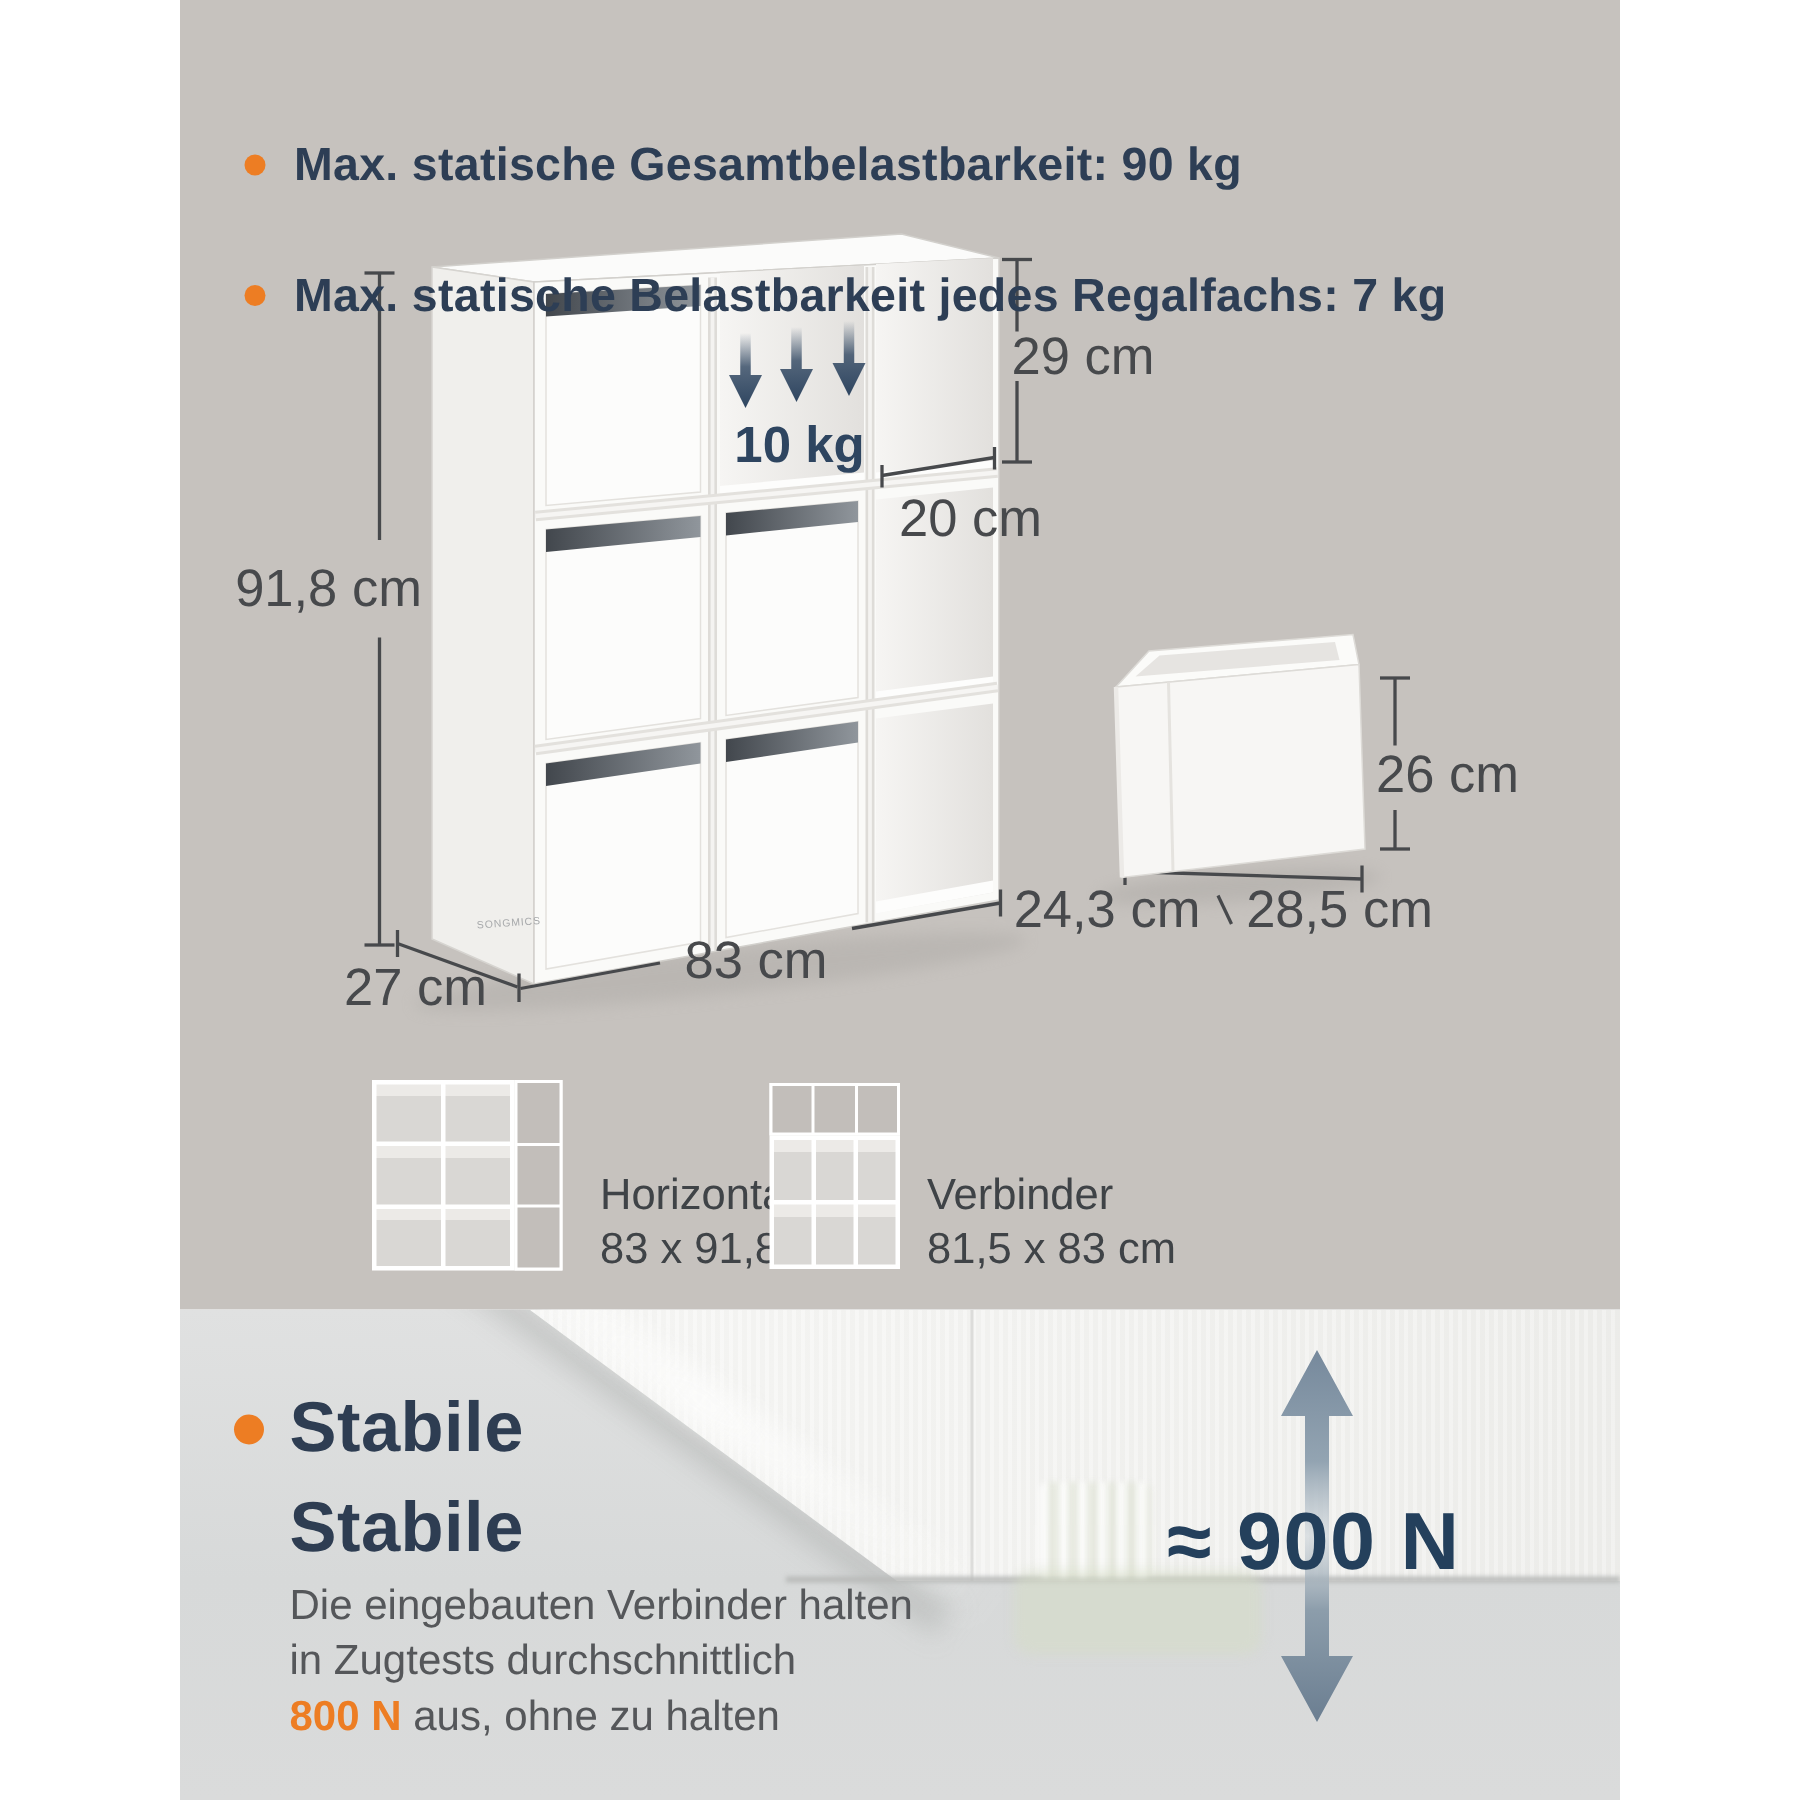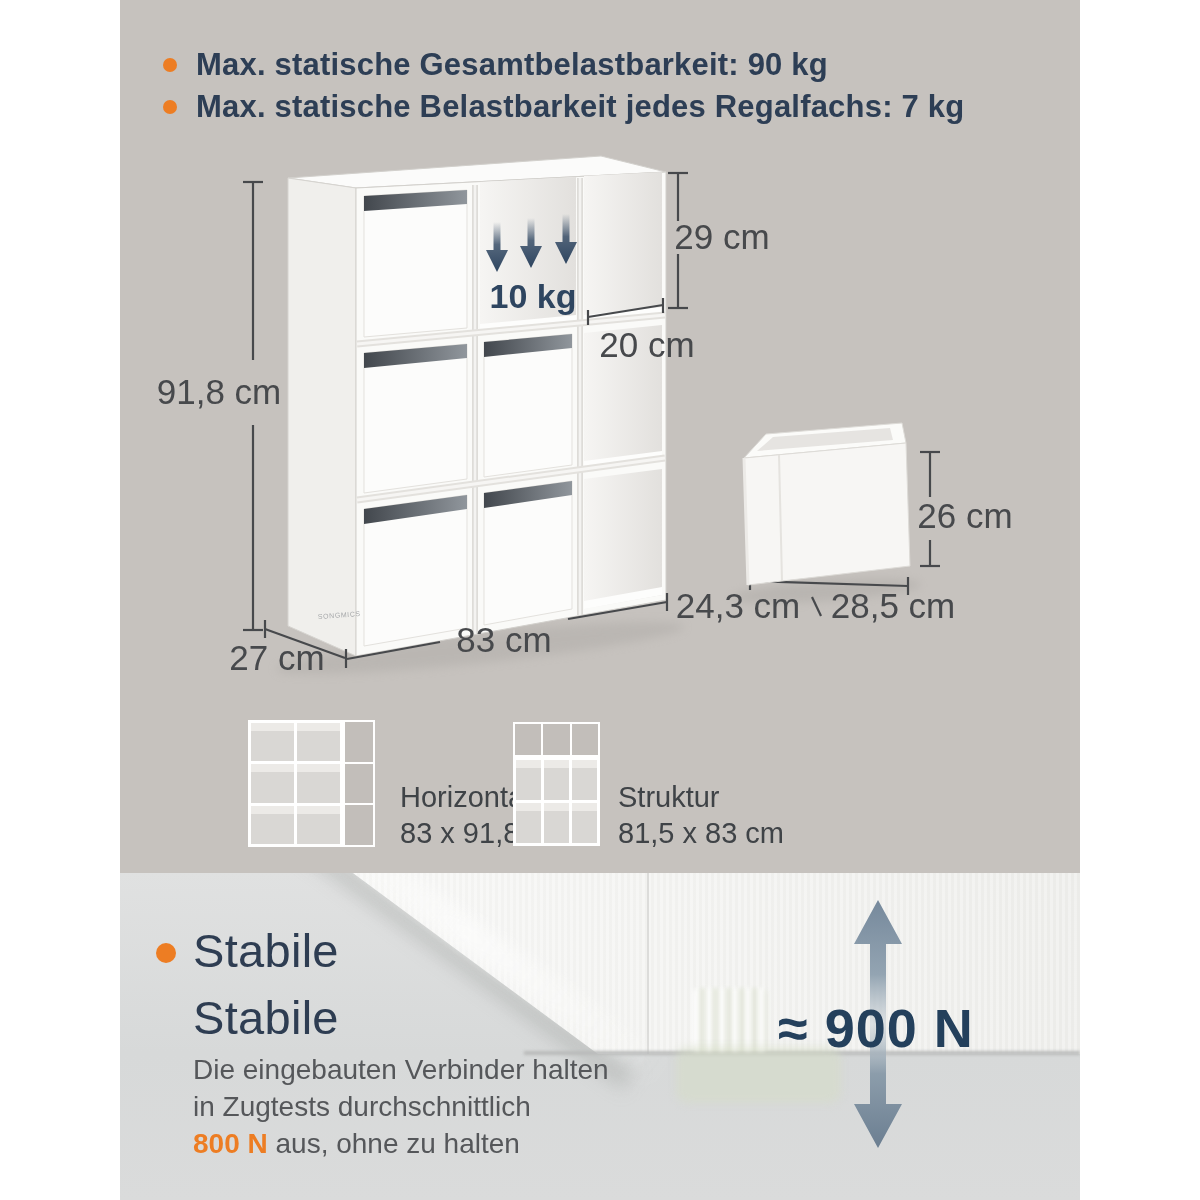--- a/index.html
+++ b/index.html
@@ -3,21 +3,21 @@
 <meta charset="utf-8">
 <style>
   html,body{margin:0;padding:0;background:#fff;}
   .page{position:relative;width:1200px;height:1200px;background:#ffffff;overflow:hidden;
         font-family:"Liberation Sans",sans-serif;}
   .content{position:absolute;left:120px;top:0;width:960px;height:1200px;}
 
   
   .hero{position:absolute;left:0;top:0;width:960px;height:873px;background:#c6c2be;}
   .hero-bullets{position:absolute;left:43px;top:44px;}
-  .hero-bullet-row{display:flex;align-items:center;height:42px;}
+  .hero-bullet-row{display:flex;align-items:center;height:42px;margin-top:45px;}
   .dot{width:14px;height:14px;border-radius:50%;background:#ed7d23;flex:0 0 14px;}
   .hero-bullet-text{margin-left:19px;font-size:31px;font-weight:bold;color:#2d3e55;
         letter-spacing:.2px;white-space:nowrap;}
 
   .illu-svg{position:absolute;left:0;top:0;width:960px;height:873px;}
 
   
   .orient-label{position:absolute;font-size:29px;color:#3f4347;line-height:36px;white-space:nowrap;}
   .icon-block{position:absolute;}
   .panel-white{position:absolute;background:#ffffff;box-sizing:border-box;padding:3px;display:grid;gap:3px;}
@@ -43,21 +43,21 @@
   .connector-top{position:absolute;left:573px;top:115px;width:74px;height:64px;border-radius:5px;
          background:repeating-linear-gradient(90deg,rgba(255,255,255,.95) 0 6px,rgba(216,221,203,.6) 6px 13px);
          filter:blur(2px);opacity:.85;}
   .connector-bottom{position:absolute;left:556px;top:174px;width:165px;height:56px;border-radius:12px;
          background:rgba(214,221,199,.55);filter:blur(4px);}
   .force-arrow{position:absolute;left:708px;top:25px;width:100px;height:252px;}
   .force-label{position:absolute;left:658px;top:124px;font-size:54px;font-weight:800;
          color:#24405c;letter-spacing:1px;white-space:nowrap;text-align:center;}
 
   .feature-dot{position:absolute;left:36px;top:70px;width:20px;height:20px;border-radius:50%;background:#ed7d23;}
-  .feature-title{position:absolute;left:73px;top:44px;font-size:47px;line-height:67px;font-weight:normal;
+  .feature-title{position:absolute;left:73px;top:44px;font-size:47px;line-height:67px;font-weight:bold;
          color:#2e3d52;letter-spacing:.3px;}
   .feature-body{position:absolute;left:73px;top:178px;font-size:28px;line-height:37px;color:#55575a;}
   .hl{color:#ed7d23;font-weight:bold;}
 
   text{font-family:"Liberation Sans",sans-serif;}
   .dimtxt{fill:#47494c;font-size:35px;font-weight:400;}
 </style>
 </head>
 <body>
 
@@ -231,21 +231,21 @@
           <div class="panel-white" style="left:0;top:35px;width:87px;height:89px;grid-template-columns:1fr 1fr 1fr;grid-template-rows:1fr 1fr;">
             <div class="cellbox"></div>
               <div class="cellbox"></div>
               <div class="cellbox"></div>
             <div class="cellbox"></div>
               <div class="cellbox"></div>
               <div class="cellbox"></div>
           </div>
         </div>
         <div class="orient-label" style="left:498px;top:779px;">
-          <div>Struktur</div>
+          <div>Verbinder</div>
           <div>81,5 x 83 cm</div>
         </div>
       </div>
     </div>
 
     <div class="feature">
       <div class="edge-dark"></div>
       <div class="board">
         <div class="board-seam"></div>
       </div>

